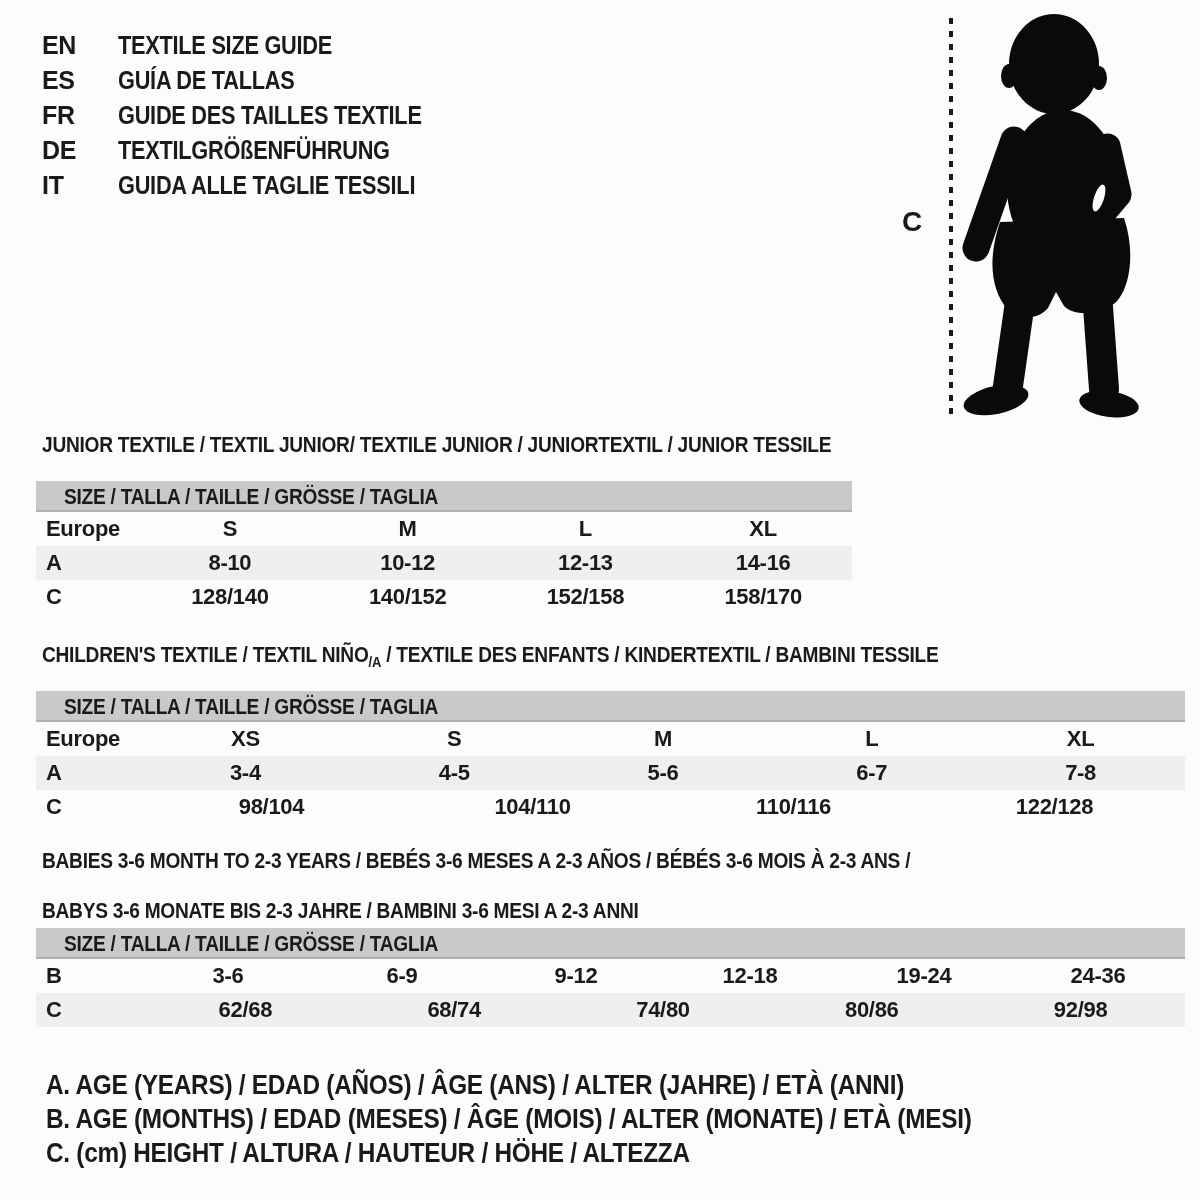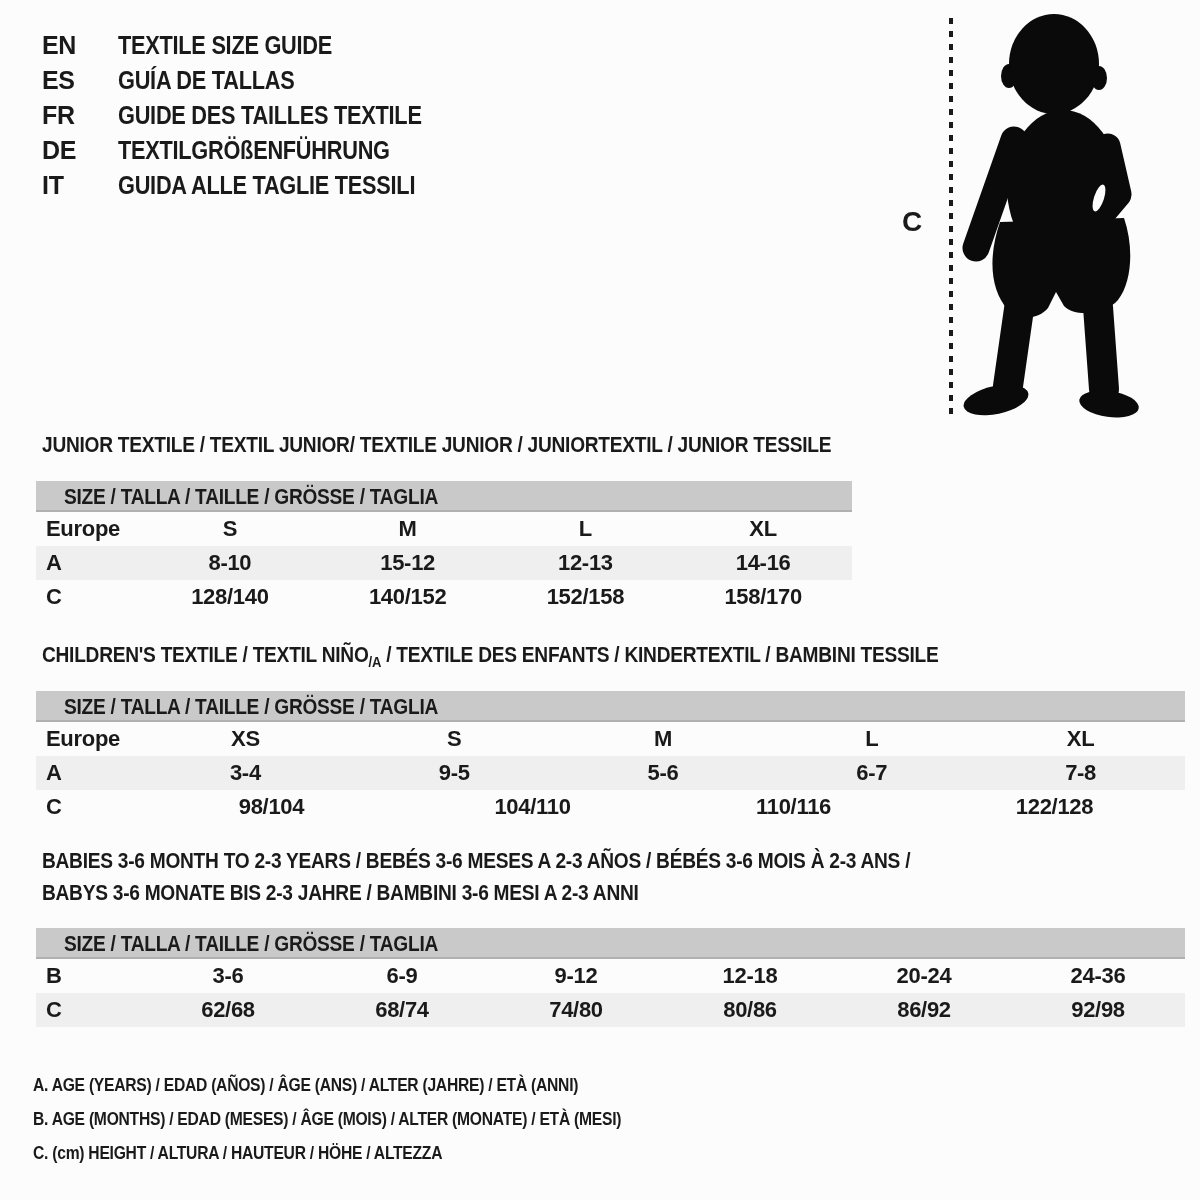--- a/index.html
+++ b/index.html
@@ -24,35 +24,35 @@
              background:repeating-linear-gradient(to bottom,var(--ink) 0 6px,transparent 6px 13px);}
   .c-label{position:absolute;left:902px;top:206px;font-size:28px;}
   .baby-svg{position:absolute;left:958px;top:12px;}
 
   
   .sec-title{position:absolute;left:42px;font-size:22px;line-height:30px;}
   .sec-title sub{font-size:15px;}
   .t-junior-title{top:430px;}
   .t-children-title{top:640px;}
   .t-babies-title1{top:846px;}
-  .t-babies-title2{top:878px;}
+  .t-babies-title2{top:896px;}
 
   .table{position:absolute;font-size:22px;}
   .tbl-junior{left:36px;top:481px;width:816px;}
   .tbl-children{left:36px;top:691px;width:1149px;}
   .tbl-babies{left:36px;top:928px;width:1149px;}
   .thead{height:31px;line-height:31px;background:var(--header-bg);
          border-bottom:2px solid var(--header-border);padding-left:28px;box-sizing:border-box;}
   .trow{display:flex;height:34px;line-height:34px;align-items:flex-end;}
   .trow.alt{background:var(--alt-bg);}
   .tlabel{width:105px;padding-left:10px;box-sizing:border-box;text-align:left;}
   .tcell{flex:1;text-align:center;}
 
   
-  .legend{position:absolute;left:33px;top:1068px;font-size:18px;}
+  .legend{position:absolute;left:46px;top:1068px;font-size:28px;}
   .legend-line{height:34px;line-height:34px;}
 </style>
 </head>
 <body>
 
 <div class="page">
 
   <div class="lang-block">
     <div class="lang-row">
       <span class="lang-code">EN</span>
@@ -124,21 +124,21 @@
         <div class="trow">
           <div class="tlabel">Europe</div>
           <div class="tcell">S</div>
           <div class="tcell">M</div>
           <div class="tcell">L</div>
           <div class="tcell">XL</div>
         </div>
         <div class="trow alt">
           <div class="tlabel">A</div>
           <div class="tcell">8-10</div>
-          <div class="tcell">15-12</div>
+          <div class="tcell">10-12</div>
           <div class="tcell">12-13</div>
           <div class="tcell">14-16</div>
         </div>
         <div class="trow">
           <div class="tlabel">C</div>
           <div class="tcell">128/140</div>
           <div class="tcell">140/152</div>
           <div class="tcell">152/158</div>
           <div class="tcell">158/170</div>
         </div>
@@ -157,21 +157,21 @@
           <div class="tlabel">Europe</div>
           <div class="tcell">XS</div>
           <div class="tcell">S</div>
           <div class="tcell">M</div>
           <div class="tcell">L</div>
           <div class="tcell">XL</div>
         </div>
         <div class="trow alt">
           <div class="tlabel">A</div>
           <div class="tcell">3-4</div>
-          <div class="tcell">9-5</div>
+          <div class="tcell">4-5</div>
           <div class="tcell">5-6</div>
           <div class="tcell">6-7</div>
           <div class="tcell">7-8</div>
         </div>
         <div class="trow">
           <div class="tlabel">C</div>
           <div class="tcell">98/104</div>
           <div class="tcell">104/110</div>
           <div class="tcell">110/116</div>
           <div class="tcell">122/128</div>
@@ -189,30 +189,29 @@
     <div class="thead">
       <span class="cond">SIZE / TALLA / TAILLE / GRÖSSE / TAGLIA</span>
     </div>
     <div>
         <div class="trow">
           <div class="tlabel">B</div>
           <div class="tcell">3-6</div>
           <div class="tcell">6-9</div>
           <div class="tcell">9-12</div>
           <div class="tcell">12-18</div>
-          <div class="tcell">20-24</div>
+          <div class="tcell">19-24</div>
           <div class="tcell">24-36</div>
         </div>
         <div class="trow alt">
           <div class="tlabel">C</div>
           <div class="tcell">62/68</div>
           <div class="tcell">68/74</div>
           <div class="tcell">74/80</div>
           <div class="tcell">80/86</div>
-          <div class="tcell">86/92</div>
           <div class="tcell">92/98</div>
         </div>
       </div>
   </div>
 
   <div class="legend">
     <div class="legend-line">
       <span class="cond">A. AGE (YEARS) / EDAD (AÑOS) / ÂGE (ANS) / ALTER (JAHRE) / ETÀ (ANNI)</span>
     </div>
     <div class="legend-line">

